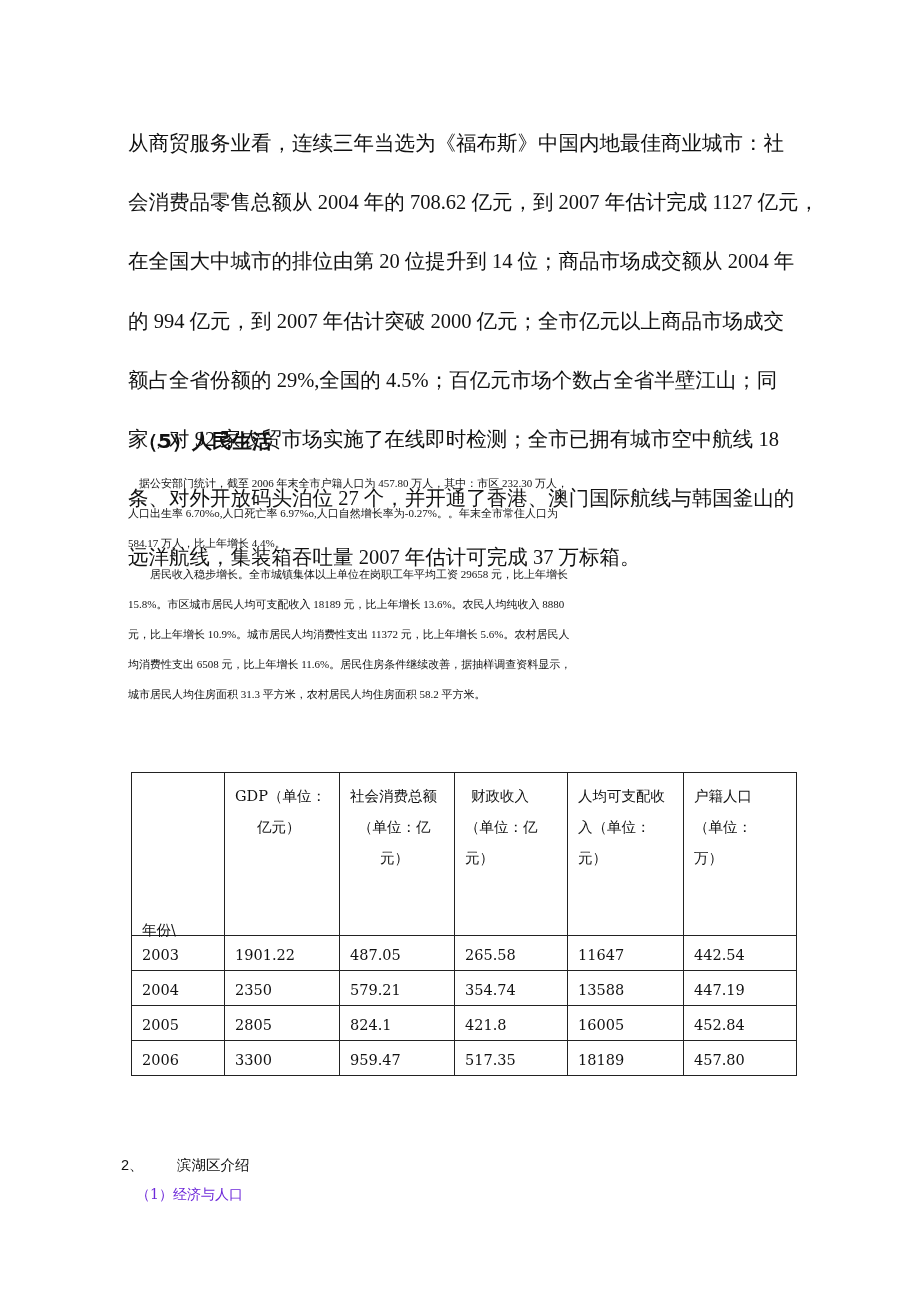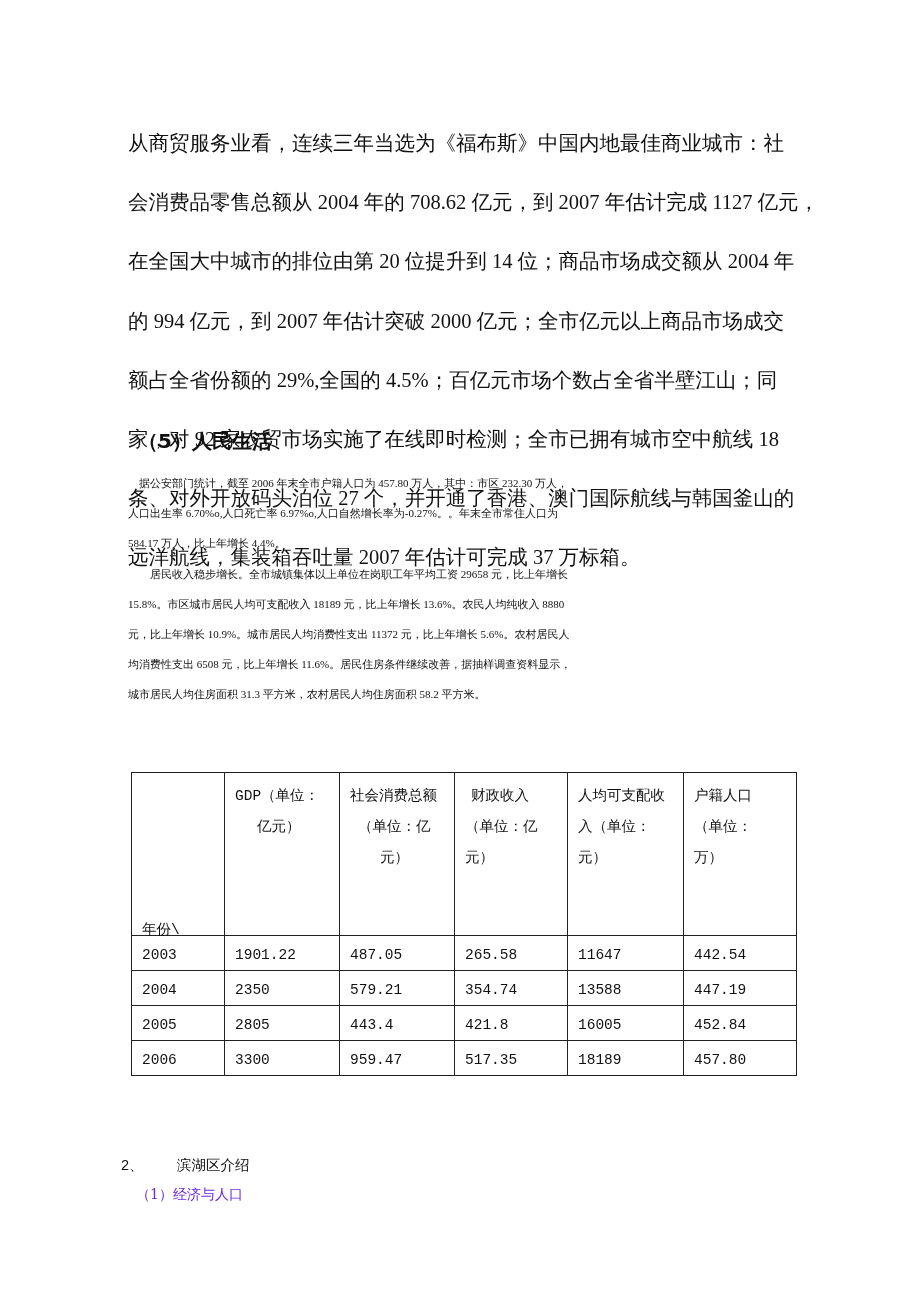--- a/index.html
+++ b/index.html
@@ -19,21 +19,21 @@
     position: absolute; left: 128px; top: 468px; width: 700px;
     font-family: Liberation Serif, serif; font-size: 11px; line-height: 30.2px; color: #111;
   }
   .para2 .line { display: block; white-space: nowrap; }
   table.data {
     position: absolute; left: 131px; top: 772px;
     border-collapse: collapse;
     font-family: "DejaVu Serif", serif; font-size: 14.5px; color: #111;
   }
   table.data td {
-    border: 1.5px solid #222; padding: 0 0 0 10px; vertical-align: top; font-family: Liberation Mono, monospace;
+    border: 1.5px solid #222; padding: 0 0 0 10px; vertical-align: top;
   }
   table.data tr.head td { height: 154px; padding-top: 8px; line-height: 31px; }
   table.data tr.row td { height: 30px; vertical-align: middle; padding-top: 4px; }
   .c0 { width: 82px; } .c1 { width: 104px; } .c2 { width: 104px; }
   .c3 { width: 102px; } .c4 { width: 105px; } .c5 { width: 102px; }
   .year-label { position: relative; top: 126px; display: inline-block; margin-top: 8px; }
   .sec2 {
     position: absolute; left: 121px; top: 1156px;
     font-family: Liberation Sans, sans-serif; font-size: 14.5px; color: #111;
   }
@@ -111,21 +111,21 @@
     <td>2004</td>
     <td>2350</td>
     <td>579.21</td>
     <td>354.74</td>
     <td>13588</td>
     <td>447.19</td>
   </tr>
   <tr class="row">
     <td>2005</td>
     <td>2805</td>
-    <td>443.4</td>
+    <td>824.1</td>
     <td>421.8</td>
     <td>16005</td>
     <td>452.84</td>
   </tr>
   <tr class="row">
     <td>2006</td>
     <td>3300</td>
     <td>959.47</td>
     <td>517.35</td>
     <td>18189</td>

